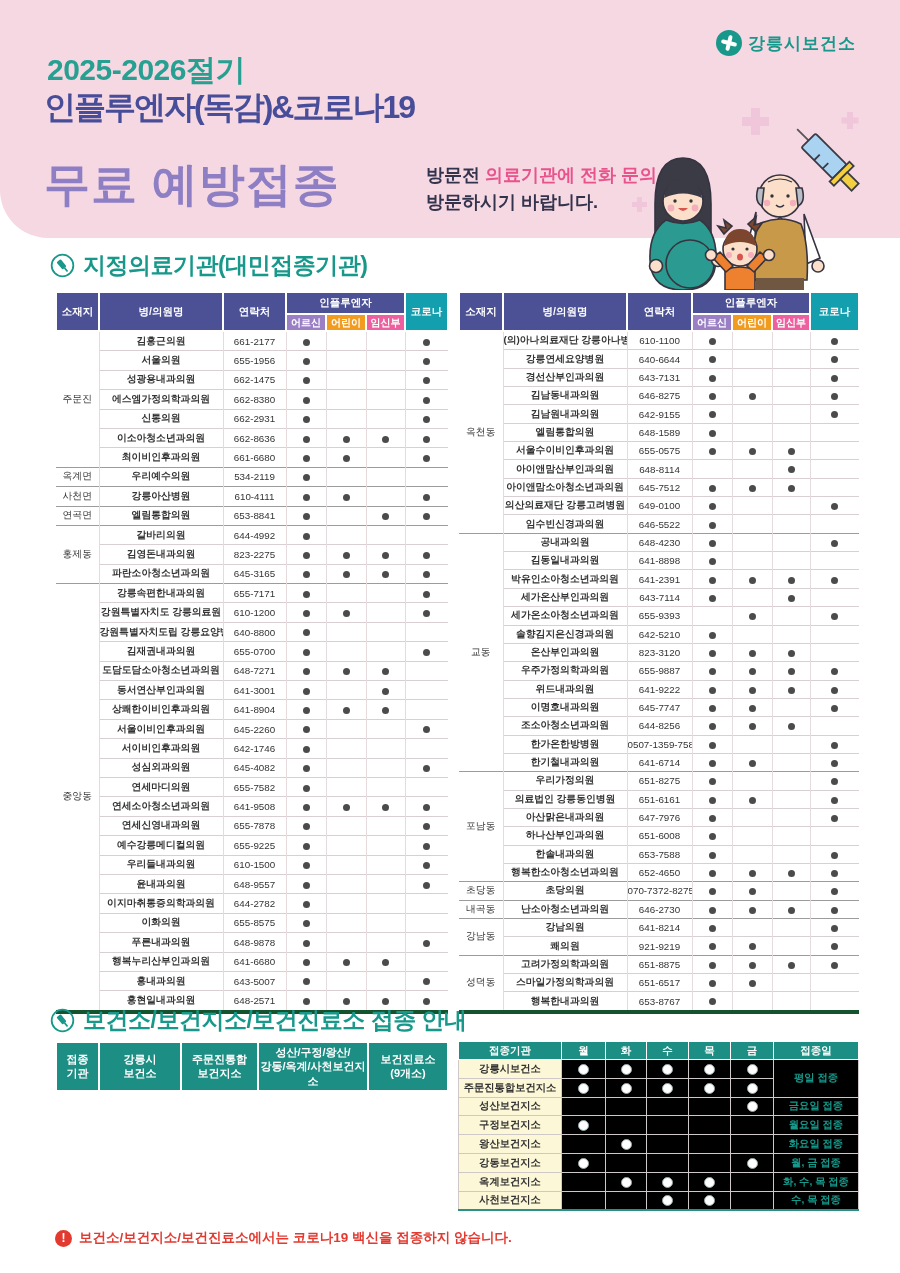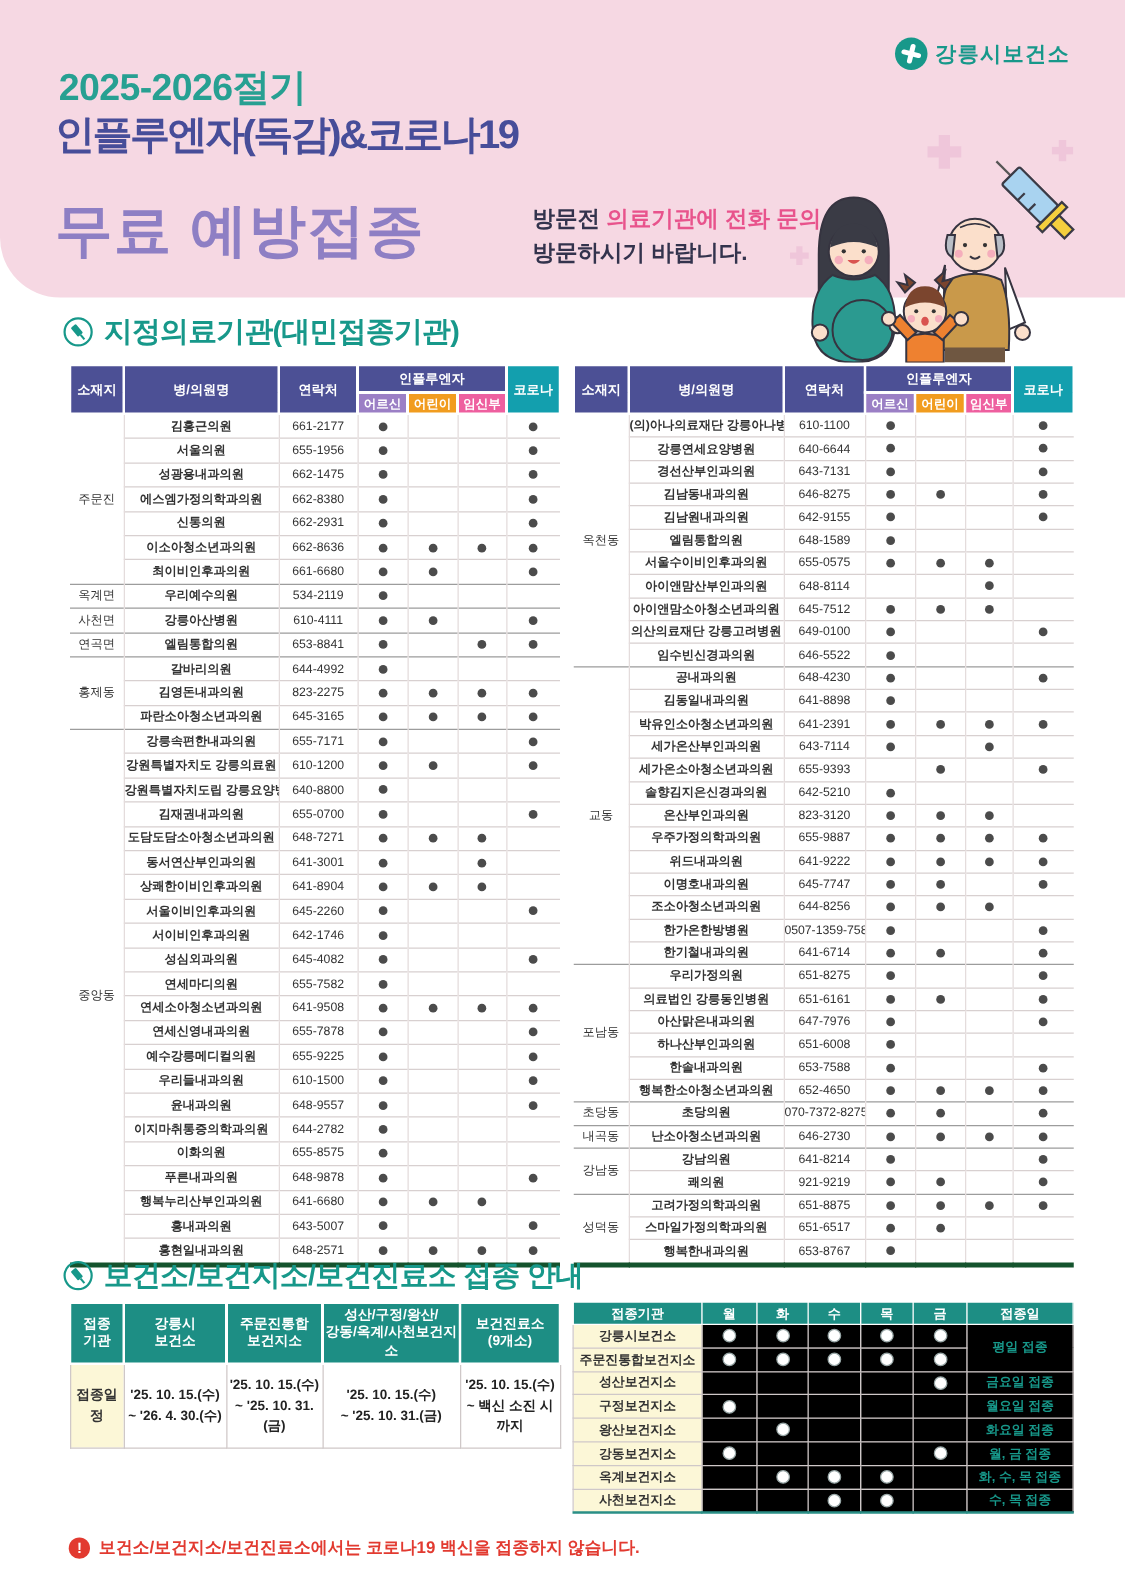--- a/index.html
+++ b/index.html
@@ -847,27 +847,20 @@
       <thead>
         <tr>
           <th>접종<br>기관</th>
           <th>강릉시<br>보건소</th>
           <th>주문진통합<br>보건지소</th>
           <th>성산/구정/왕산/<br>강동/옥계/사천보건지소</th>
           <th>보건진료소<br>(9개소)</th>
         </tr>
       </thead>
       <tbody>
-        <tr>
-          <td class="slabel">접종일정</td>
-          <td>'25. 10. 15.(수)<br>~ '26. 4. 30.(수)</td>
-          <td>'25. 10. 15.(수)<br>~ '25. 10. 31.(금)</td>
-          <td>'25. 10. 15.(수)<br>~ '25. 10. 31.(금)</td>
-          <td>'25. 10. 15.(수)<br>~ 백신 소진 시까지</td>
-        </tr>
       </tbody>
     </table>
   </div>
 <div class="btable week" id="week">
     <table>
       <colgroup>
         <col style="width:103px">
         <col style="width:44px">
         <col style="width:41px">
         <col style="width:42px">

